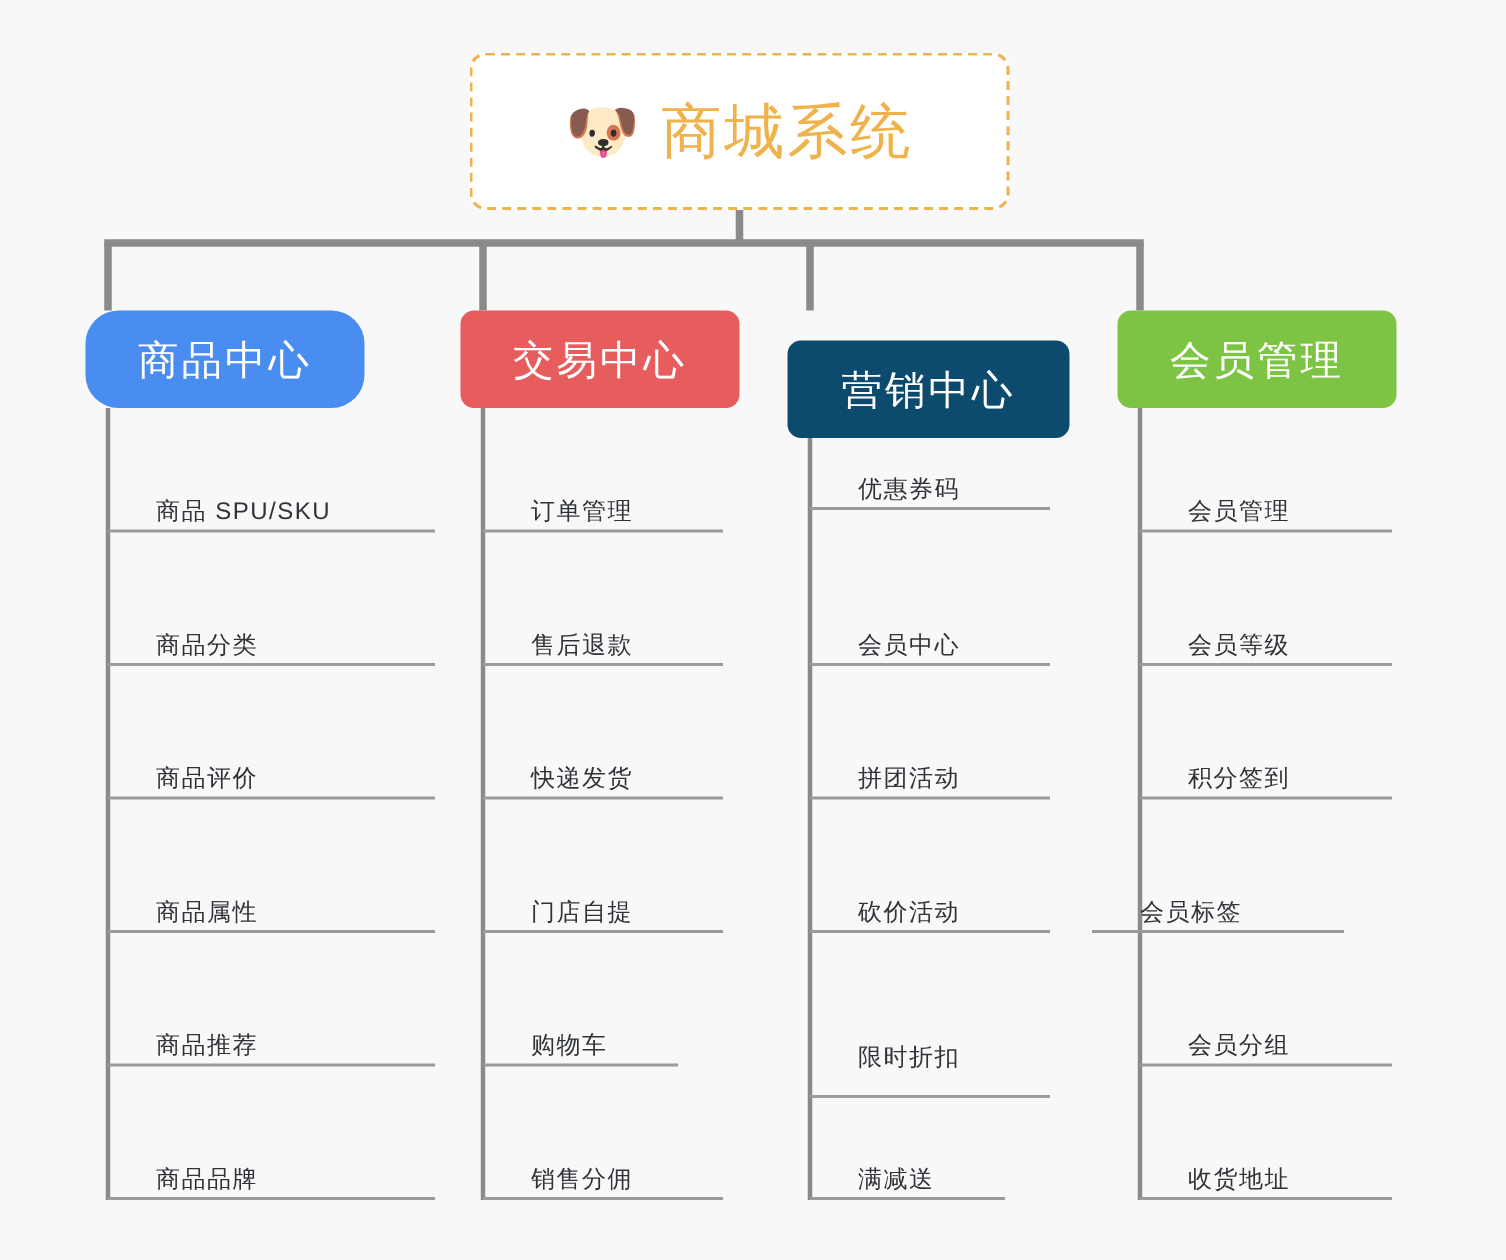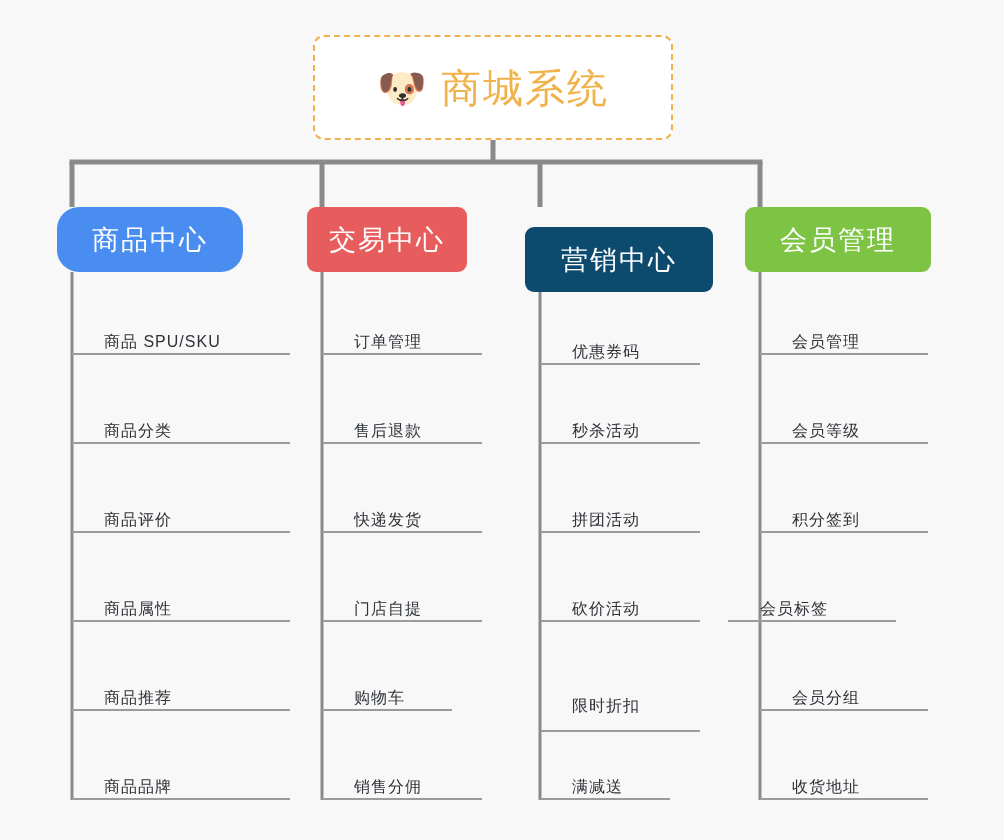--- a/index.html
+++ b/index.html
@@ -134,21 +134,21 @@
       </div>
       <div class="leaf" style="left: 72px; top: 574px; width: 218px;">
         <span class="leaf-label">商品属性</span>
       </div>
       <div class="leaf" style="left: 72px; top: 663px; width: 218px;">
         <span class="leaf-label">商品推荐</span>
       </div>
       <div class="leaf" style="left: 72px; top: 752px; width: 218px;">
         <span class="leaf-label">商品品牌</span>
       </div>
-      <div class="cat-box" style="left: 307px; top: 207px; width: 160px; background: rgb(231, 92, 92);">
+      <div class="cat-box" style="left: 307px; top: 207px; width: 186px; background: rgb(231, 92, 92);">
         <span>交易中心</span>
       </div>
       <div class="leaf" style="left: 322px; top: 307px; width: 160px;">
         <span class="leaf-label">订单管理</span>
       </div>
       <div class="leaf" style="left: 322px; top: 396px; width: 160px;">
         <span class="leaf-label">售后退款</span>
       </div>
       <div class="leaf" style="left: 322px; top: 485px; width: 160px;">
         <span class="leaf-label">快递发货</span>
@@ -158,25 +158,25 @@
       </div>
       <div class="leaf" style="left: 322px; top: 663px; width: 130px;">
         <span class="leaf-label">购物车</span>
       </div>
       <div class="leaf" style="left: 322px; top: 752px; width: 160px;">
         <span class="leaf-label">销售分佣</span>
       </div>
       <div class="cat-box" style="left: 525px; top: 207px; width: 188px; background: #0c4a6e; margin-top: 20px;">
         <span>营销中心</span>
       </div>
-      <div class="leaf" style="left: 540px; top: 317px; width: 160px; text-align: right;">
+      <div class="leaf" style="left: 540px; top: 292px; width: 160px; text-align: right;">
         <span class="leaf-label">优惠券码</span>
       </div>
       <div class="leaf" style="left: 540px; top: 396px; width: 160px;">
-        <span class="leaf-label">秒杀活动</span>
+        <span class="leaf-label">会员中心</span>
       </div>
       <div class="leaf" style="left: 540px; top: 485px; width: 160px;">
         <span class="leaf-label">拼团活动</span>
       </div>
       <div class="leaf" style="left: 540px; top: 574px; width: 160px;">
         <span class="leaf-label">砍价活动</span>
       </div>
       <div class="leaf" style="left: 540px; top: 684px; width: 160px; align-items: center;">
         <span class="leaf-label">限时折扣</span>
       </div>

